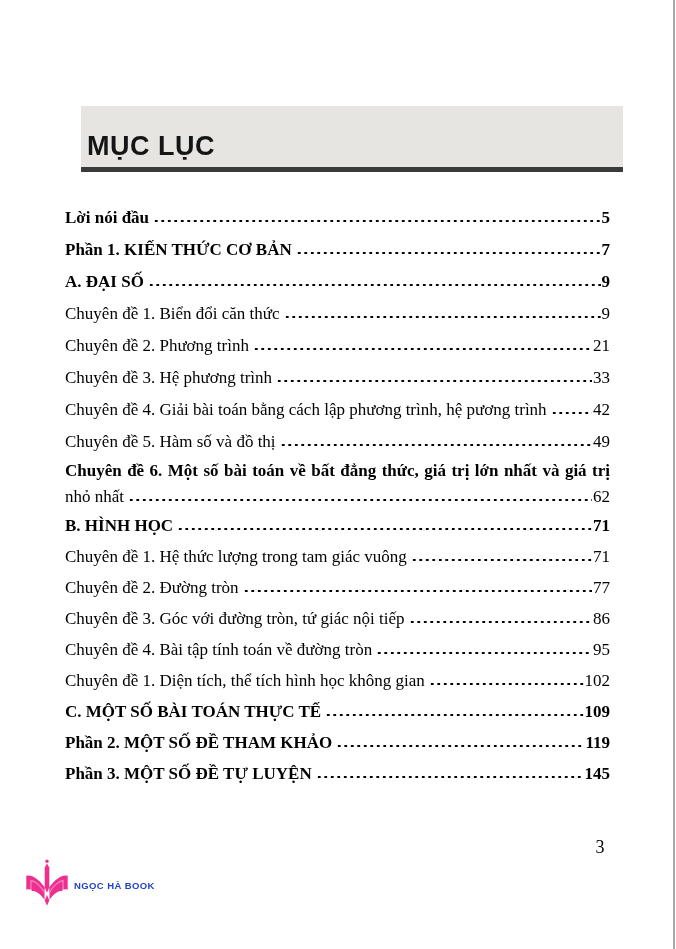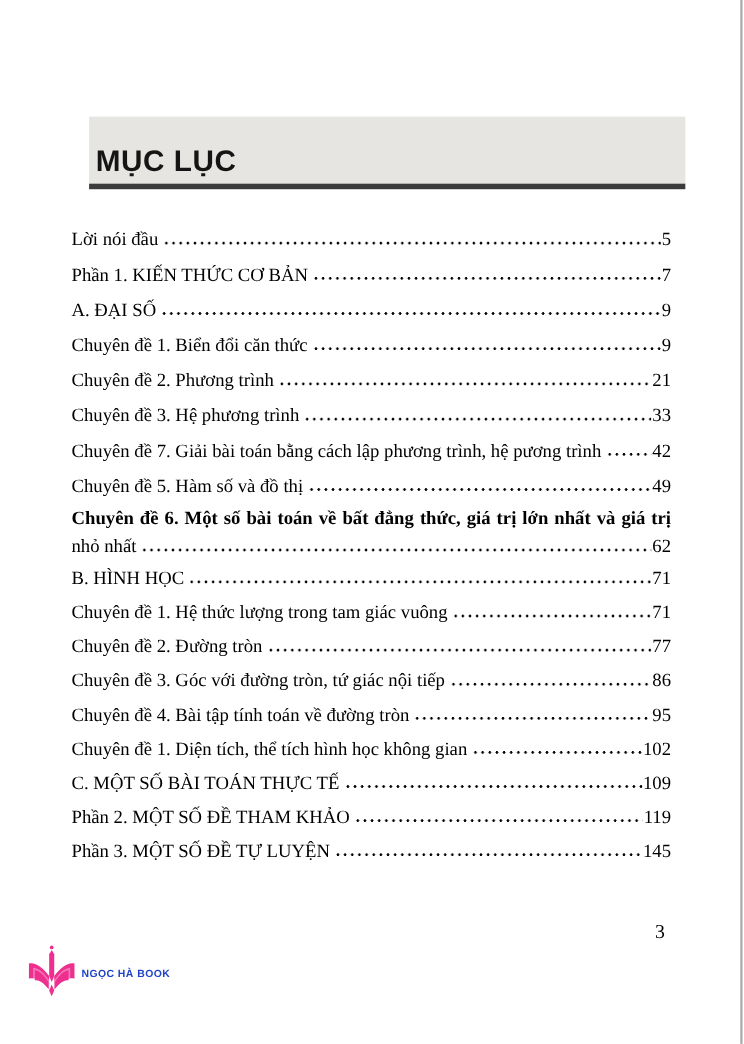--- a/index.html
+++ b/index.html
@@ -49,21 +49,21 @@
 
   
   .toc {
     position: absolute;
     top: 202px;
     left: 65px;
     width: 545px;
     font-size: 17px;
   }
   .toc-entry { width: 100%; }
-  .toc-entry.bold { font-weight: normal; }
+  .toc-entry.bold { font-weight: bold; }
 
   .line-flex {
     display: flex;
     align-items: baseline;
     height: 32px;
     line-height: 32px;
   }
   .toc-entry.tight .line-flex { height: 31px; line-height: 31px; }
 
   .line-justify {
@@ -168,21 +168,21 @@
       </div>
       <div class="toc-entry">
         <div class="line-flex">
           <span class="t">Chuyên đề 3. Hệ phương trình</span>
           <span class="dots"></span>
           <span class="p">33</span>
         </div>
       </div>
       <div class="toc-entry">
         <div class="line-flex">
-          <span class="t">Chuyên đề 7. Giải bài toán bằng cách lập phương trình, hệ pương trình</span>
+          <span class="t">Chuyên đề 4. Giải bài toán bằng cách lập phương trình, hệ pương trình</span>
           <span class="dots"></span>
           <span class="p">42</span>
         </div>
       </div>
       <div class="toc-entry">
         <div class="line-flex">
           <span class="t">Chuyên đề 5. Hàm số và đồ thị</span>
           <span class="dots"></span>
           <span class="p">49</span>
         </div>

